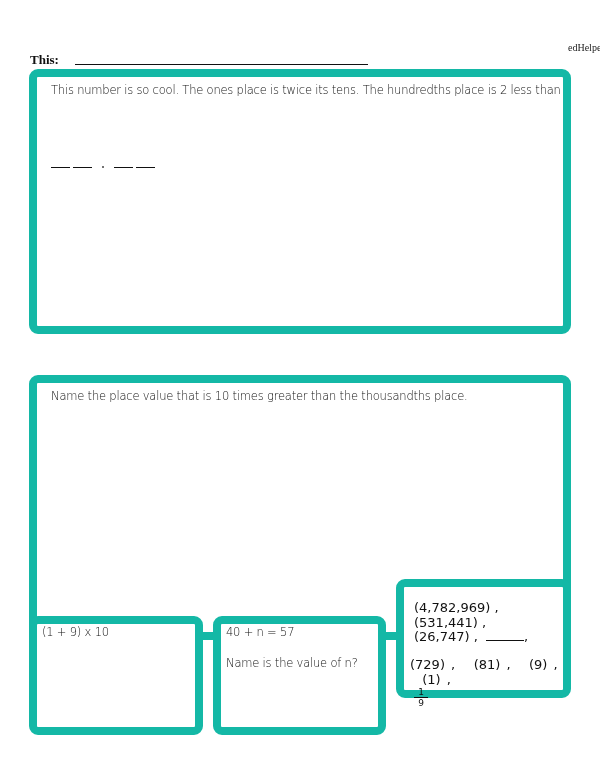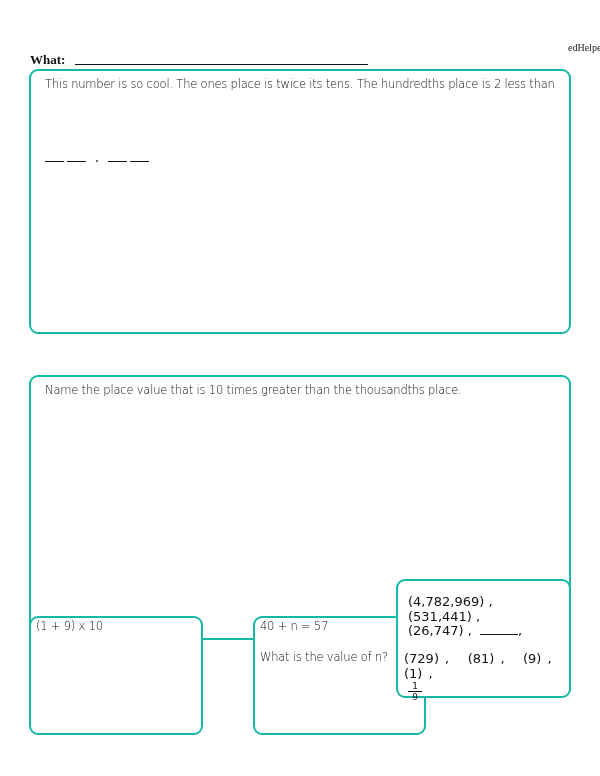--- a/index.html
+++ b/index.html
@@ -1,41 +1,41 @@
 <!DOCTYPE html>
 <html><head>
   <meta charset="utf-8">
   <style>
     html, body { margin: 0; padding: 0; background: #ffffff; }
     body { width: 600px; height: 776px; position: relative; overflow: hidden; font-family: "DejaVu Sans", sans-serif; color: #111; }
     .brand { position: absolute; left: 524px; top: 42px; font-family: "Liberation Serif", serif; font-size: 10px; color: #222; margin-left: 44px; }
     .name-row { position: absolute; left: 30px; top: 52px; font-family: "Liberation Serif", serif; font-weight: bold; font-size: 13px; }
     .name-line { position: absolute; left: 75px; top: 64px; width: 293px; border-bottom: 1.2px solid #111; height: 0; }
-    .box { position: absolute; border: 2px solid #14b8a6; border-radius: 9px; background: #fff; box-sizing: border-box; }
+    .box { position: absolute; border: 8px solid #14b8a6; border-radius: 9px; background: #fff; box-sizing: border-box; }
     .q-text { position: absolute; font-size: 11.5px; letter-spacing: -0.2px; color: #111; font-weight: 300; }
     #box1 { left: 29px; top: 69px; width: 542px; height: 265px; }
     #box2 { left: 29px; top: 343px; width: 542px; height: 265px; margin-top: 32px; }
     #box3 { left: 29px; top: 616px; width: 174px; height: 119px; }
-    #box4 { left: 213px; top: 616px; width: 173px; height: 119px; margin-left: 40px; }
+    #box4 { left: 213px; top: 616px; width: 173px; height: 119px; }
     #box5 { left: 396px; top: 579px; width: 175px; height: 119px; }
     .line1 { left: 14px; top: 6px; }
     .line2 { left: 14px; top: 32px; }
     .answer-blanks { position: absolute; left: 14px; top: 84px; display: flex; align-items: flex-end; gap: 3px; }
     .blank { width: 19px; border-bottom: 1.2px solid #111; height: 6px; }
     .dot { width: 2px; height: 2px; background: #444; border-radius: 50%; margin: 0 7px; align-self: flex-end; }
     .seq { position: absolute; font-size: 13px; color: #111; }
     .seq-blank { display: inline-block; width: 38px; border-bottom: 1.2px solid #111; margin-left: 4px; vertical-align: baseline; }
     .frac { position: absolute; left: 10px; top: 100px; width: 14px; font-size: 9px; text-align: center; line-height: 10px; }
     .frac .num { border-bottom: 1px solid #111; }
   </style>
 </head>
 <body>
 
 <div class="brand">edHelper</div>
-<div class="name-row">What:</div>
+<div class="name-row">This:</div>
 <div class="name-line"></div>
 
 <div class="box" id="box1">
   <div class="q-text line1">This number is so cool.  The ones place is twice its tens.  The hundredths place is 2 less than</div>
   <div class="answer-blanks">
     <span class="blank"></span>
     <span class="blank"></span>
     <span class="dot"></span>
     <span class="blank"></span>
     <span class="blank"></span>
@@ -45,21 +45,21 @@
 <div class="box" id="box2">
   <div class="q-text line1">Name the place value that is 10 times greater than the thousandths place.</div>
 </div>
 
 <div class="box" id="box3">
   <div class="q-text" style="left:5px; top:1px;">(1 + 9) x 10</div>
 </div>
 
 <div class="box" id="box4">
   <div class="q-text" style="left:5px; top:1px;">40 + n = 57</div>
-  <div class="q-text" style="left:5px; top:32px;">What is the value of n?</div>
+  <div class="q-text" style="left:5px; top:32px;">Name is the value of n?</div>
 </div>
 
 <div class="box" id="box5">
   <div class="seq" style="left:10px; top:13px;">
     <span>(4,782,969) ,</span>
     &nbsp;&nbsp;
     <span>(531,441) ,</span>
   </div>
   <div class="seq" style="left:10px; top:42px;">
     <span>(26,747) ,</span>

